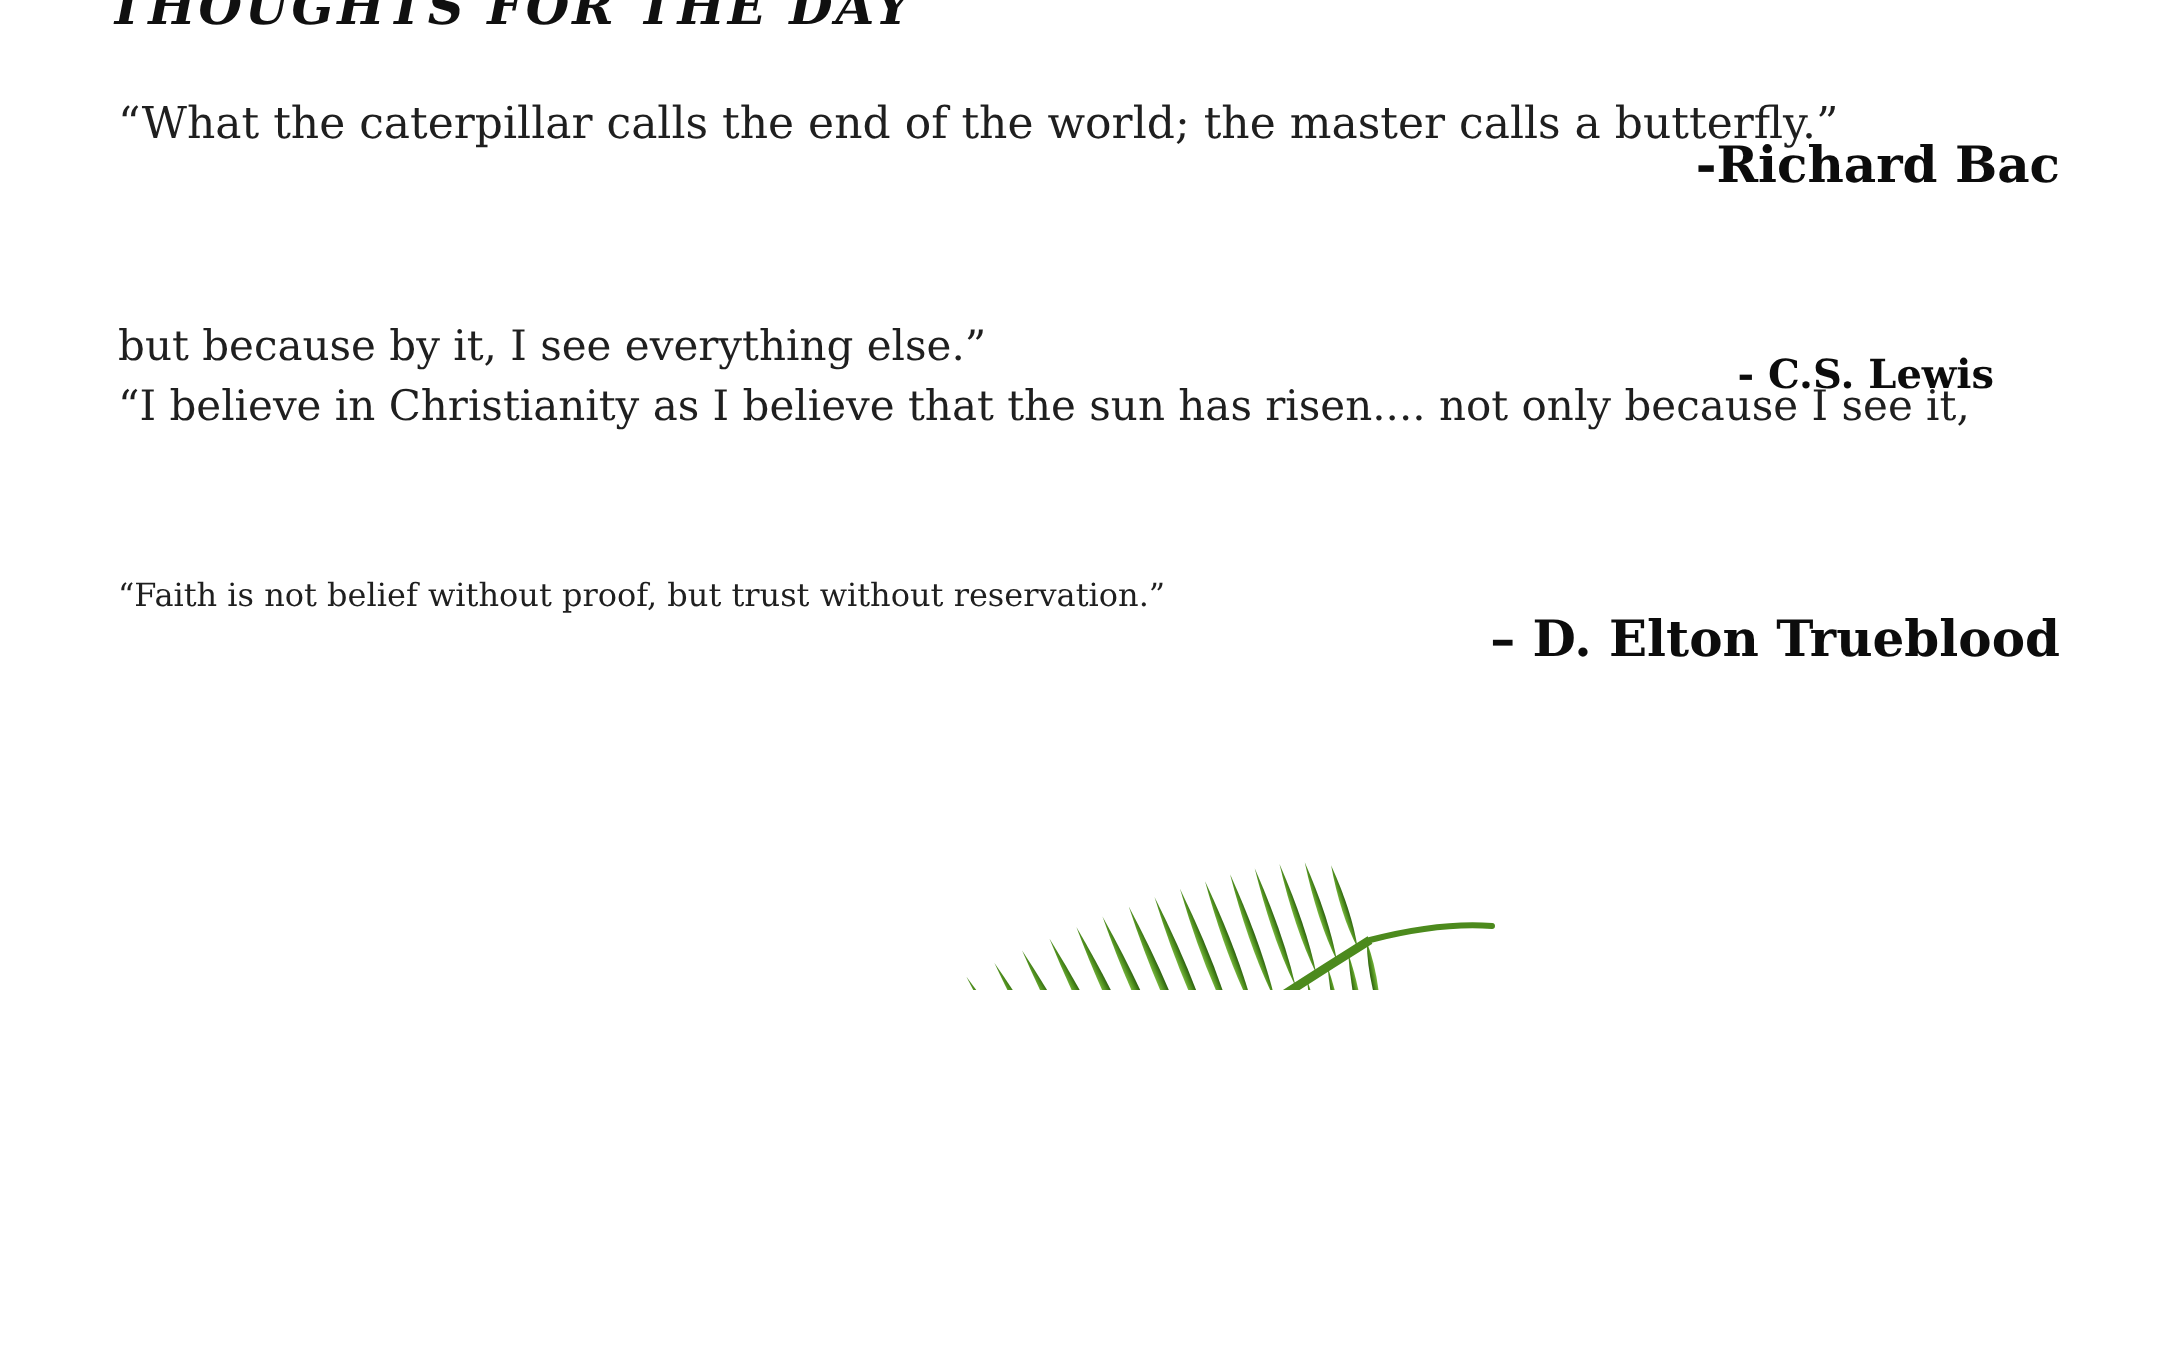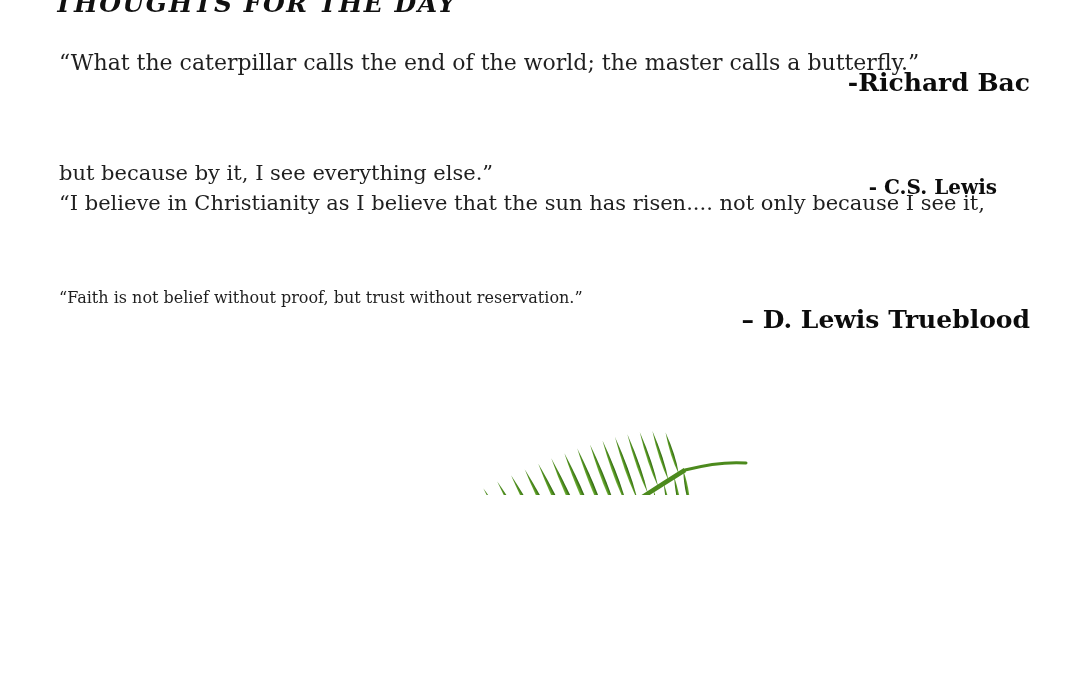--- a/index.html
+++ b/index.html
@@ -36,21 +36,21 @@
   <p class="quote q1">“What the caterpillar calls the end of the world; the master calls a butterfly.”</p>
   <p class="attr a1">-Richard Bac</p>
 
   <div class="quote q2">
     <div>but because by it, I see everything else.”</div>
     <div>“I believe in Christianity as I believe that the sun has risen.... not only because I see it,</div>
   </div>
   <p class="attr a2">- C.S. Lewis</p>
 
   <p class="quote q3">“Faith is not belief without proof, but trust without reservation.”</p>
-  <p class="attr a3">– D. Lewis Trueblood</p>
+  <p class="attr a3">– D. Elton Trueblood</p>
 
   <div class="leaf-wrap">
     <svg id="frond" viewBox="0 0 455 278" width="455" height="278" xmlns="http://www.w3.org/2000/svg">
         <defs>
           <linearGradient id="leafgrad" x1="0" y1="0" x2="0" y2="1">
             <stop offset="0" stop-color="#79b83f"></stop>
             <stop offset="0.5" stop-color="#4f8f1e"></stop>
             <stop offset="1" stop-color="#2b5e0f"></stop>
           </linearGradient>
         </defs>

